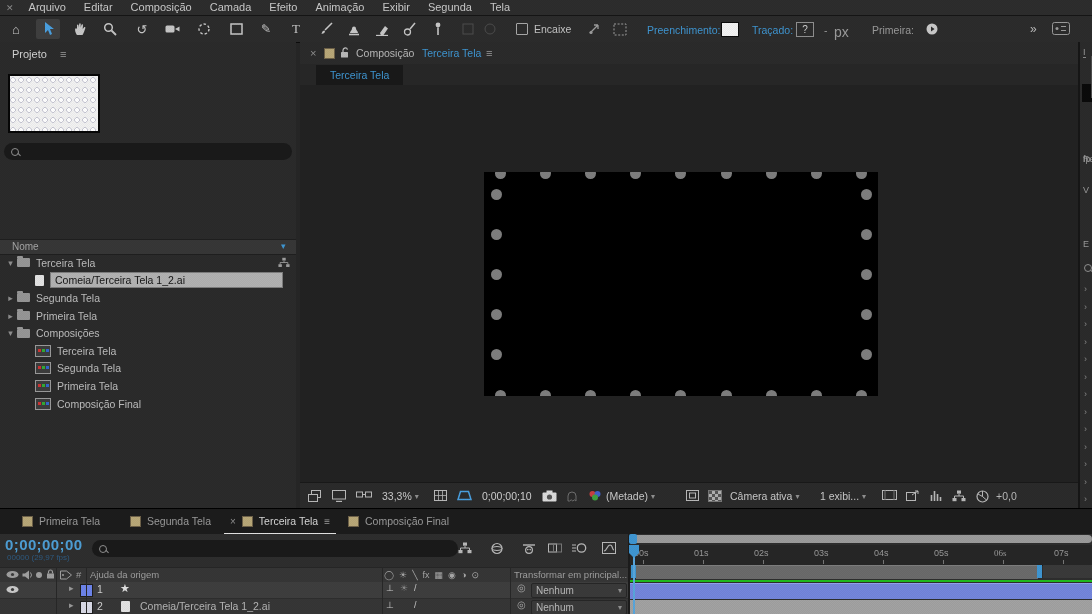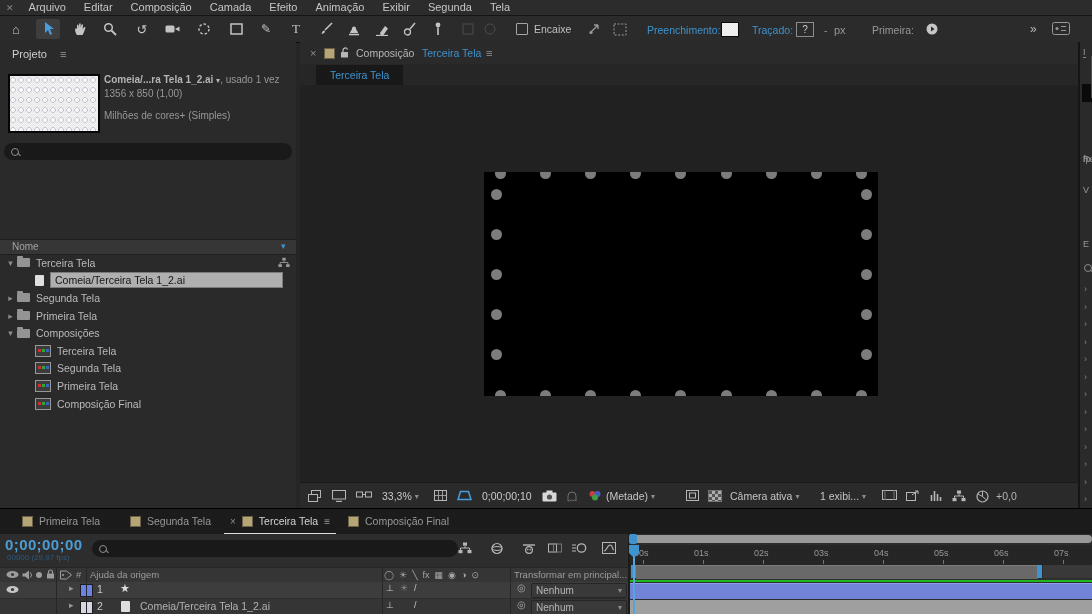--- a/index.html
+++ b/index.html
@@ -218,21 +218,21 @@
         <svg width="14" height="13" viewBox="0 0 14 13">
           <rect x="1" y="1" width="12" height="11" fill="none" stroke="#b9b9b9" stroke-dasharray="2 1.6"></rect>
         </svg>
       </span>
 
     <span class="ab lbl-blue" style="left:647px;top:8px;font-size:10.5px">Preenchimento:</span>
     <span class="ab" style="left:721px;top:6px;width:16px;height:13px;background:#f2f2f2;border:1px solid #0a0a0a"></span>
     <span class="ab lbl-blue" style="left:752px;top:8px;font-size:10.5px">Traçado:</span>
     <span class="ab" style="left:796px;top:6px;width:16px;height:13px;border:1px solid #8f8f8f;color:#cfcfcf;text-align:center;line-height:13px;font-size:10px">?</span>
     <span class="ab dimtxt" style="left:824px;top:8px;font-size:10.5px">-</span>
-    <span class="ab dimtxt" style="left:834px;top:8px;font-size:11px">px</span>
+    <span class="ab dimtxt" style="left:834px;top:8px;font-size:14px">px</span>
     <span class="ab dimtxt" style="left:872px;top:8px;font-size:10.5px">Primeira:</span>
     <span class="ab" style="left:926px;top:7px">
         <svg width="12" height="12" viewBox="0 0 12 12">
           <circle cx="6" cy="6" r="5.5" fill="#c9c9c9"></circle>
           <path d="M5 3.5L8.5 6 5 8.5z" fill="#2b2b2b"></path>
         </svg>
       </span>
     <span class="ab" style="left:1030px;top:6px;color:#b9b9b9;font-size:12px">»</span>
     <span class="ab" style="left:1052px;top:6px">
         <svg width="18" height="13" viewBox="0 0 18 13">
@@ -241,28 +241,20 @@
           <path d="M9 4.5h5M9 8.5h5" stroke="#9a9a9a"></path>
         </svg>
       </span>
   </div>
 
   <div class="ab" id="project">
     <span class="ab" style="left:12px;top:6px;color:#d2d2d2">Projeto</span>
     <span class="ab" style="left:60px;top:6px;color:#9f9f9f">≡</span>
 
     <div class="ab thumb" style="left:8px;top:32px;width:88px;height:55px"></div>
-    <div class="ab" style="left:104px;top:31px;width:188px;font-size:10px;line-height:13px;color:#9a9a9a">
-      <div style="white-space:nowrap">
-        <span style="color:#b7b7b7;font-weight:bold">Comeia/...ra Tela 1_2.ai</span>
-        <span style="color:#b7b7b7;font-size:8px">▾</span><span>, usado 1 vez</span>
-      </div>
-      <div>1356 x 850 (1,00)</div>
-      <div style="margin-top:9px">Milhões de cores+ (Simples)</div>
-    </div>
 
     <div class="ab searchbox" style="left:4px;top:101px;width:274px;height:17px">
       <span class="mag"></span>
       <input value="" style="">
     </div>
 
     <div class="ab" id="proj-head">
       <span class="ab" style="left:12px;top:1px;font-size:10px;color:#a5a5a5">Nome</span>
       <span class="ab" style="left:281px;top:1px;color:#3f96d2;font-size:9px">▾</span>
     </div>
@@ -696,21 +688,21 @@
         <div class="rtick" style="left: 64px;">01s</div>
         <div class="rmark" style="left: 73px;"></div>
         <div class="rtick" style="left: 124px;">02s</div>
         <div class="rmark" style="left: 133px;"></div>
         <div class="rtick" style="left: 184px;">03s</div>
         <div class="rmark" style="left: 193px;"></div>
         <div class="rtick" style="left: 244px;">04s</div>
         <div class="rmark" style="left: 253px;"></div>
         <div class="rtick" style="left: 304px;">05s</div>
         <div class="rmark" style="left: 313px;"></div>
-        <div class="rtick" style="left: 364px;">06s</div>
+        <div class="rtick" style="left: 364px; font-family: Liberation Serif, serif;">06s</div>
         <div class="rmark" style="left: 373px;"></div>
         <div class="rtick" style="left: 424px;">07s</div>
         <div class="rmark" style="left: 433px;"></div>
       </div>
     <div class="ab" id="tl-workarea"></div>
     <span class="ab wah" style="left:631px"></span>
     <span class="ab wah" style="left:1037px"></span>
     <div class="ab" id="tl-warest"></div>
     <div class="ab" id="tl-green"></div>
     <div class="ab" id="tl-bar1"></div>

